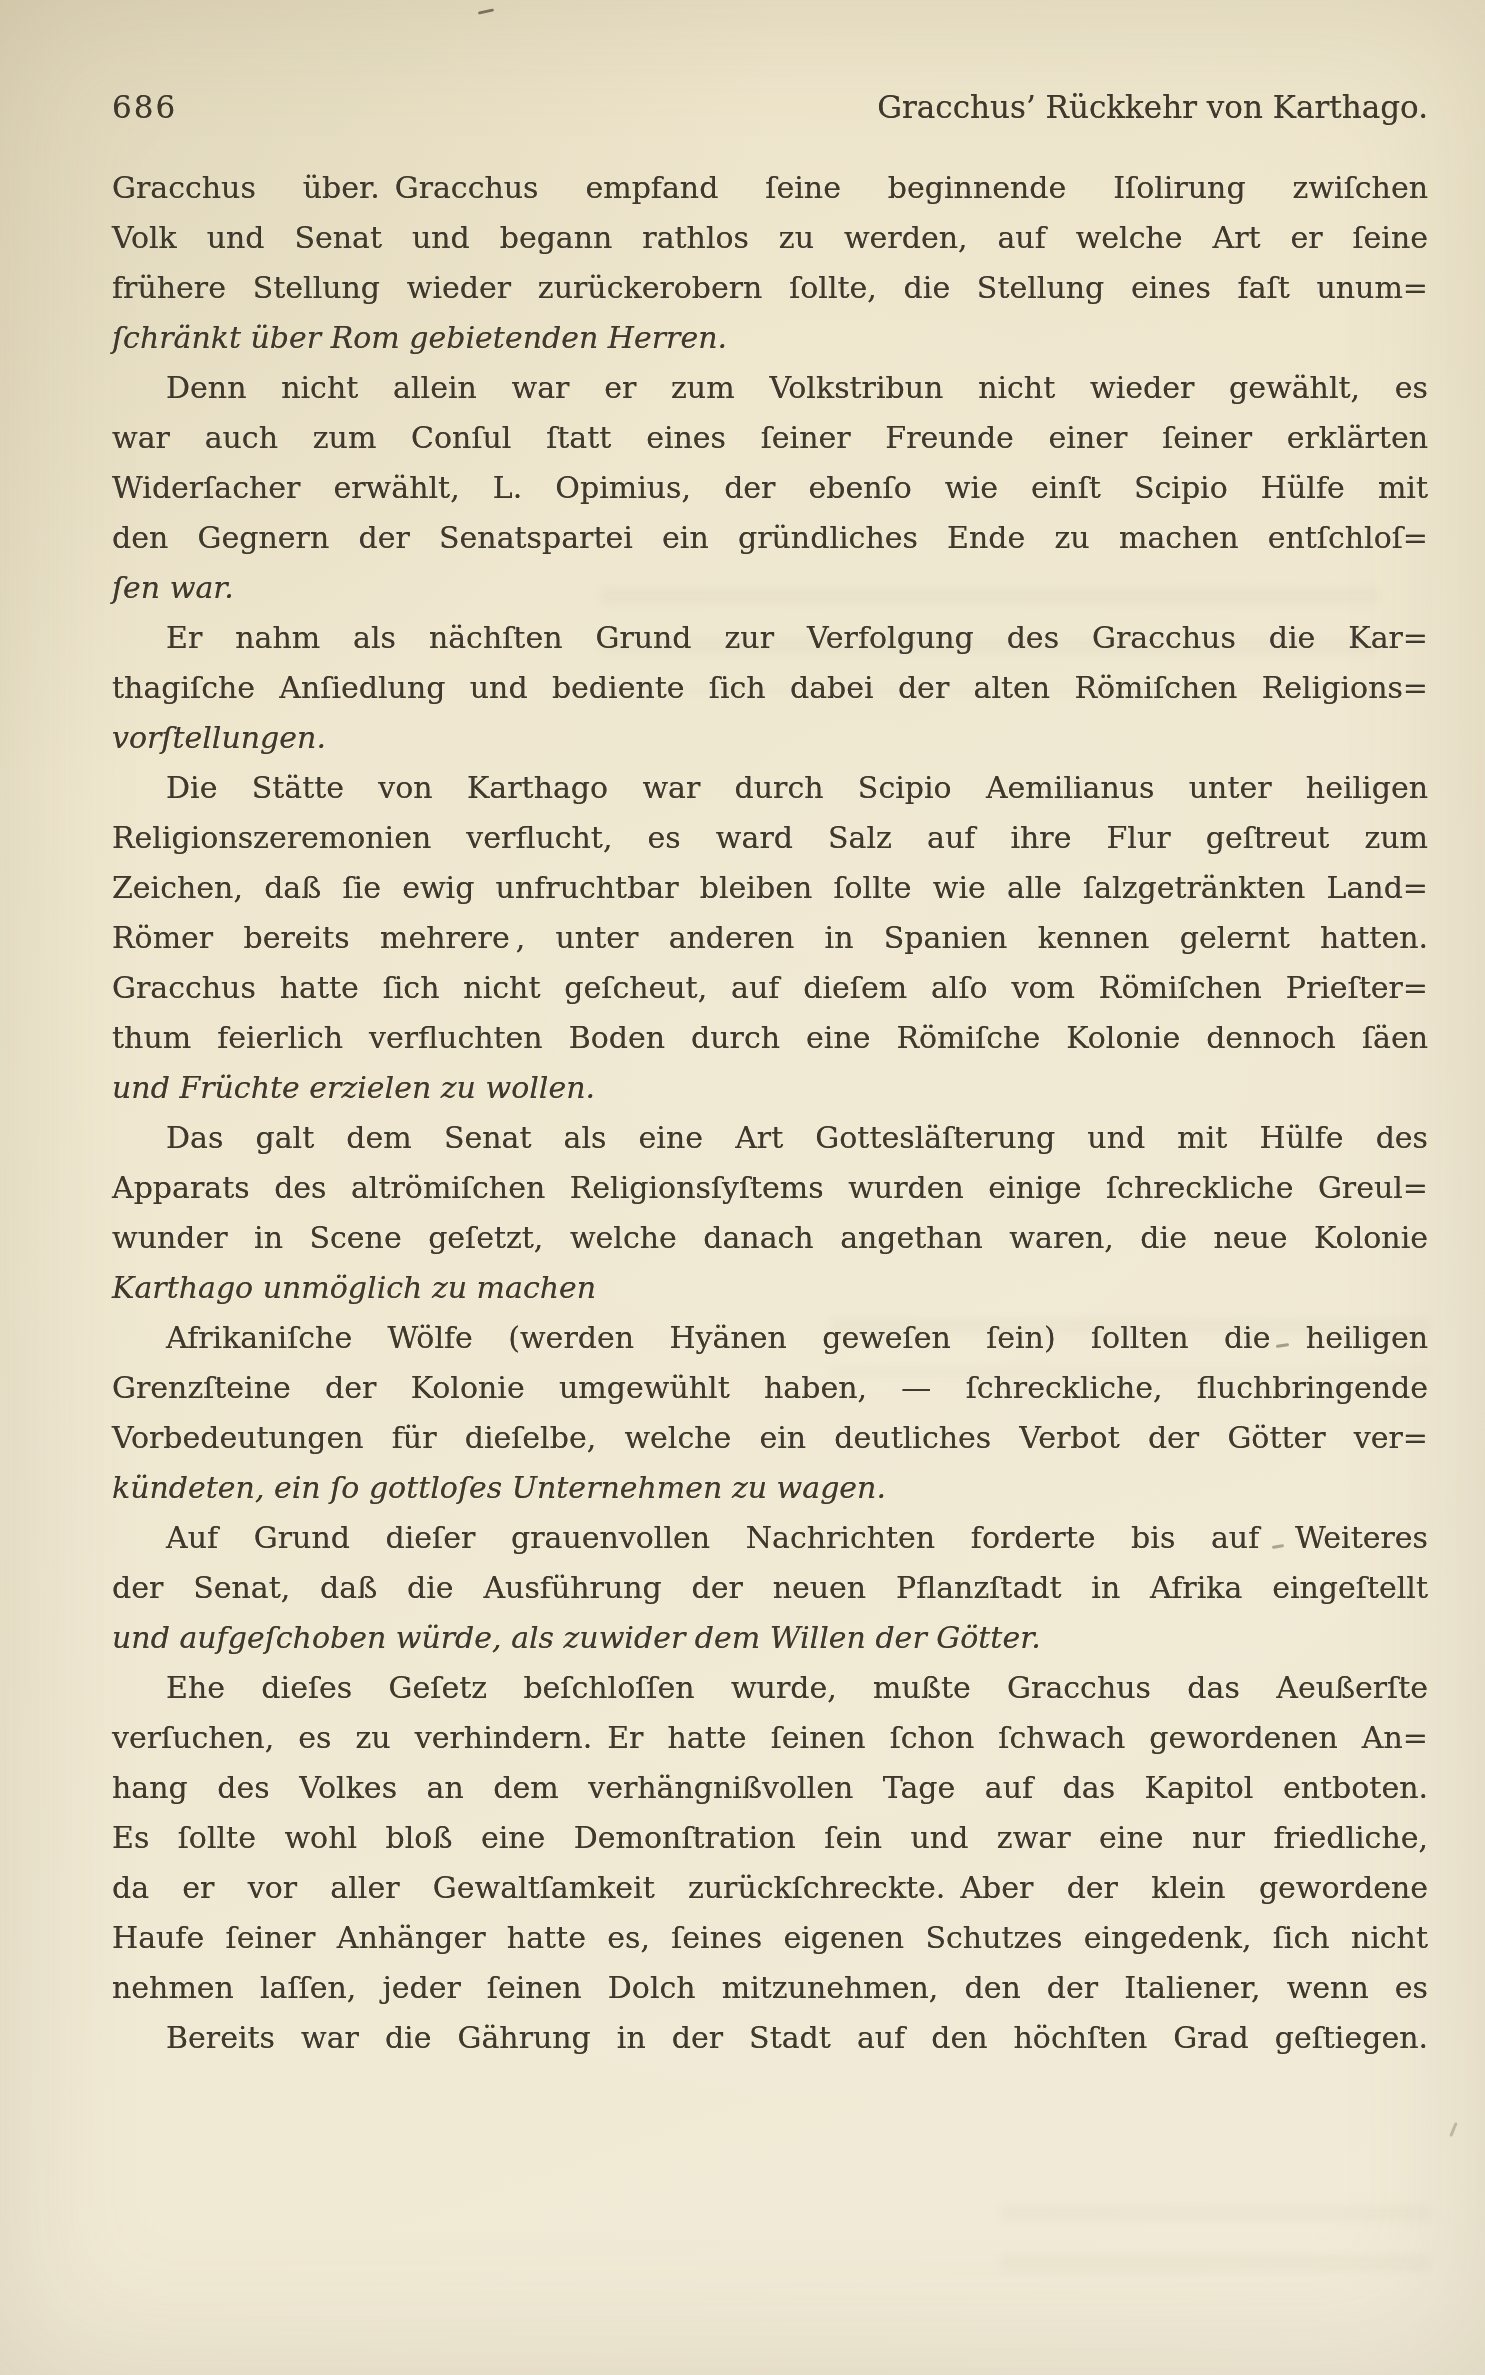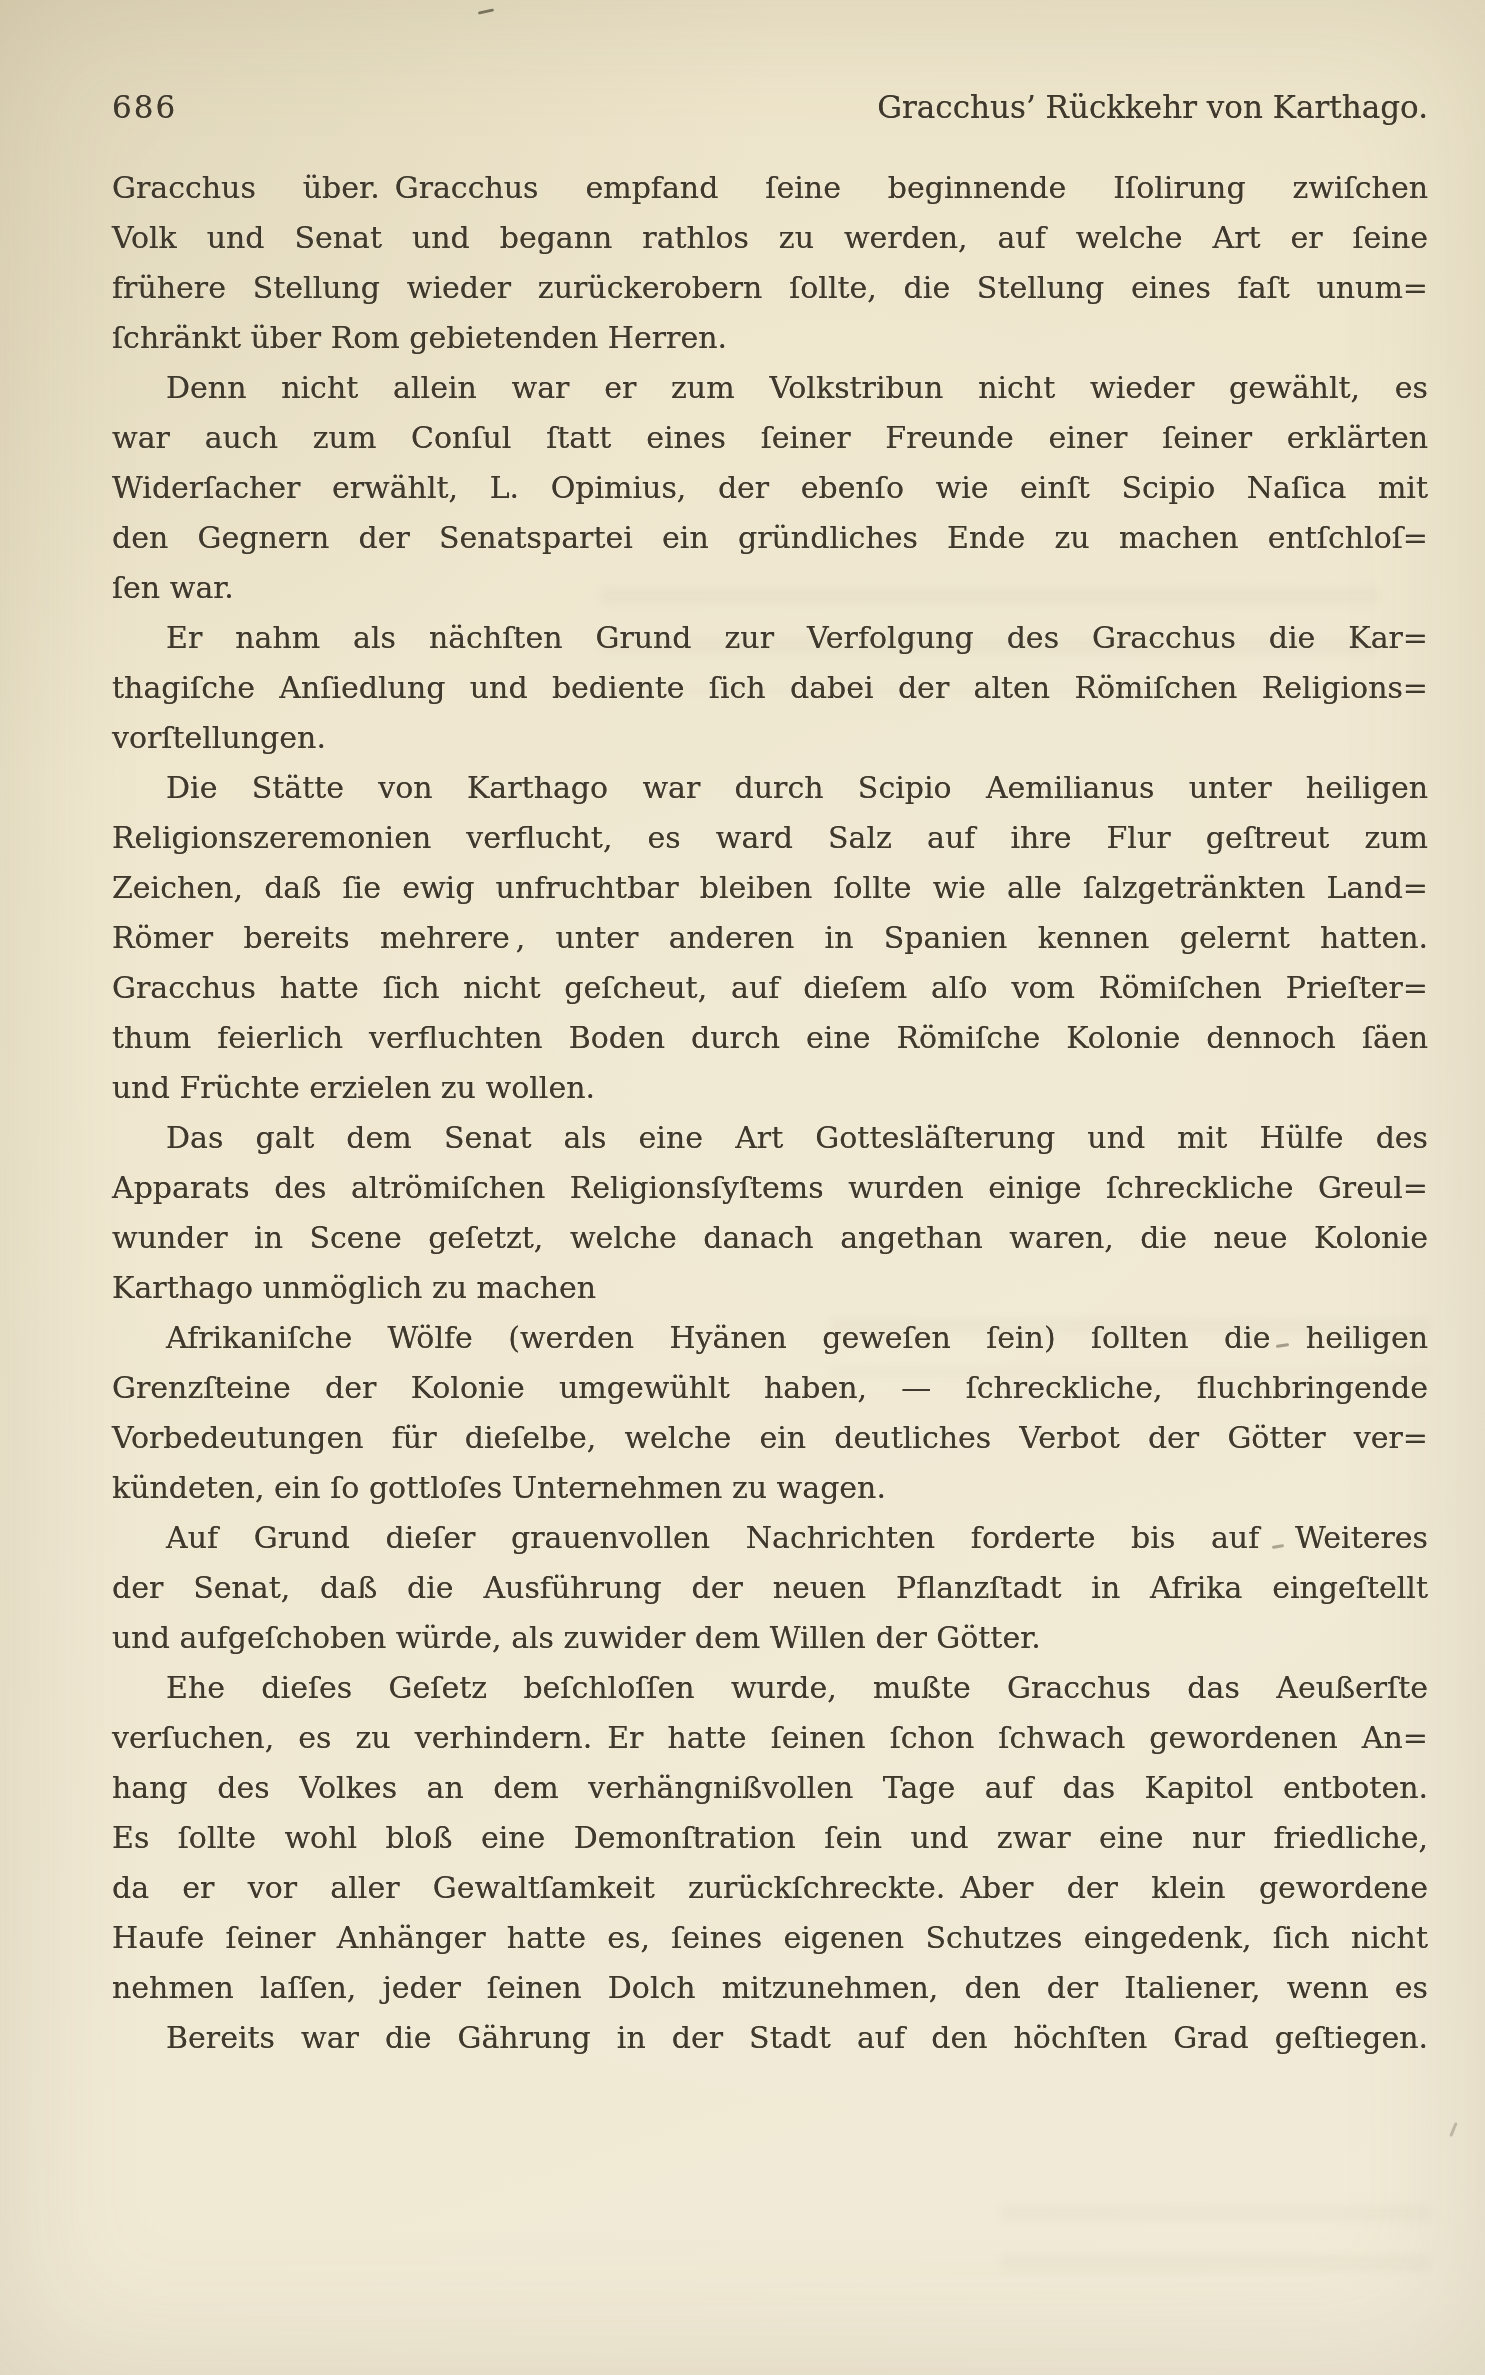--- a/index.html
+++ b/index.html
@@ -28,21 +28,21 @@
   }
   .textblock {
     position: absolute; left: 112px; top: 163px; width: 1316px;
     font-size: 30px;
   }
   .line {
     height: 50px; line-height: 50px;
     text-align: justify;
     text-align-last: justify;
   }
-  .line.end { text-align-last: left; }
+  .line.end { text-align-last: left; font-style: italic; }
   .ind { text-indent: 54px; }
 
   .speck { position: absolute; background: #57503f; border-radius: 2px; }
   .speck-top { left: 478px; top: 10px; width: 16px; height: 3px; transform: rotate(-12deg); opacity: .75; }
   .speck-m1 { left: 1276px; top: 1344px; width: 13px; height: 3px; transform: rotate(-8deg); opacity: .5; }
   .speck-m2 { left: 1272px; top: 1545px; width: 12px; height: 3px; transform: rotate(-10deg); opacity: .45; }
   .speck-b1 { left: 1452px; top: 2122px; width: 3px; height: 15px; transform: rotate(22deg); opacity: .3; }
 
   .ghost {
     position: absolute; filter: blur(5px); opacity: .45; pointer-events: none;
@@ -71,21 +71,21 @@
   <div class="header-num">686</div>
   <div class="header-title">Gracchus’ Rückkehr von Karthago.</div>
 
   <div class="textblock">
     <div class="line">Gracchus über. Gracchus empfand ſeine beginnende Iſolirung zwiſchen</div>
     <div class="line">Volk und Senat und begann rathlos zu werden, auf welche Art er ſeine</div>
     <div class="line">frühere Stellung wieder zurückerobern ſollte, die Stellung eines faſt unum=</div>
     <div class="line end">ſchränkt über Rom gebietenden Herren.</div>
     <div class="line ind">Denn nicht allein war er zum Volkstribun nicht wieder gewählt, es</div>
     <div class="line">war auch zum Conſul ſtatt eines ſeiner Freunde einer ſeiner erklärten</div>
-    <div class="line">Widerſacher erwählt, L. Opimius, der ebenſo wie einſt Scipio Naſica mit</div>
+    <div class="line">Widerſacher erwählt, L. Opimius, der ebenſo wie einſt Scipio Hülfe mit</div>
     <div class="line">den Gegnern der Senatspartei ein gründliches Ende zu machen entſchloſ=</div>
     <div class="line end">ſen war.</div>
     <div class="line ind">Er nahm als nächſten Grund zur Verfolgung des Gracchus die Kar=</div>
     <div class="line">thagiſche Anſiedlung und bediente ſich dabei der alten Römiſchen Religions=</div>
     <div class="line end">vorſtellungen.</div>
     <div class="line ind">Die Stätte von Karthago war durch Scipio Aemilianus unter heiligen</div>
     <div class="line">Religionszeremonien verflucht, es ward Salz auf ihre Flur geſtreut zum</div>
     <div class="line">Zeichen, daß ſie ewig unfruchtbar bleiben ſollte wie alle ſalzgetränkten Land=</div>
     <div class="line">Römer bereits mehrere , unter anderen in Spanien kennen gelernt hatten.</div>
     <div class="line">Gracchus hatte ſich nicht geſcheut, auf dieſem alſo vom Römiſchen Prieſter=</div>

